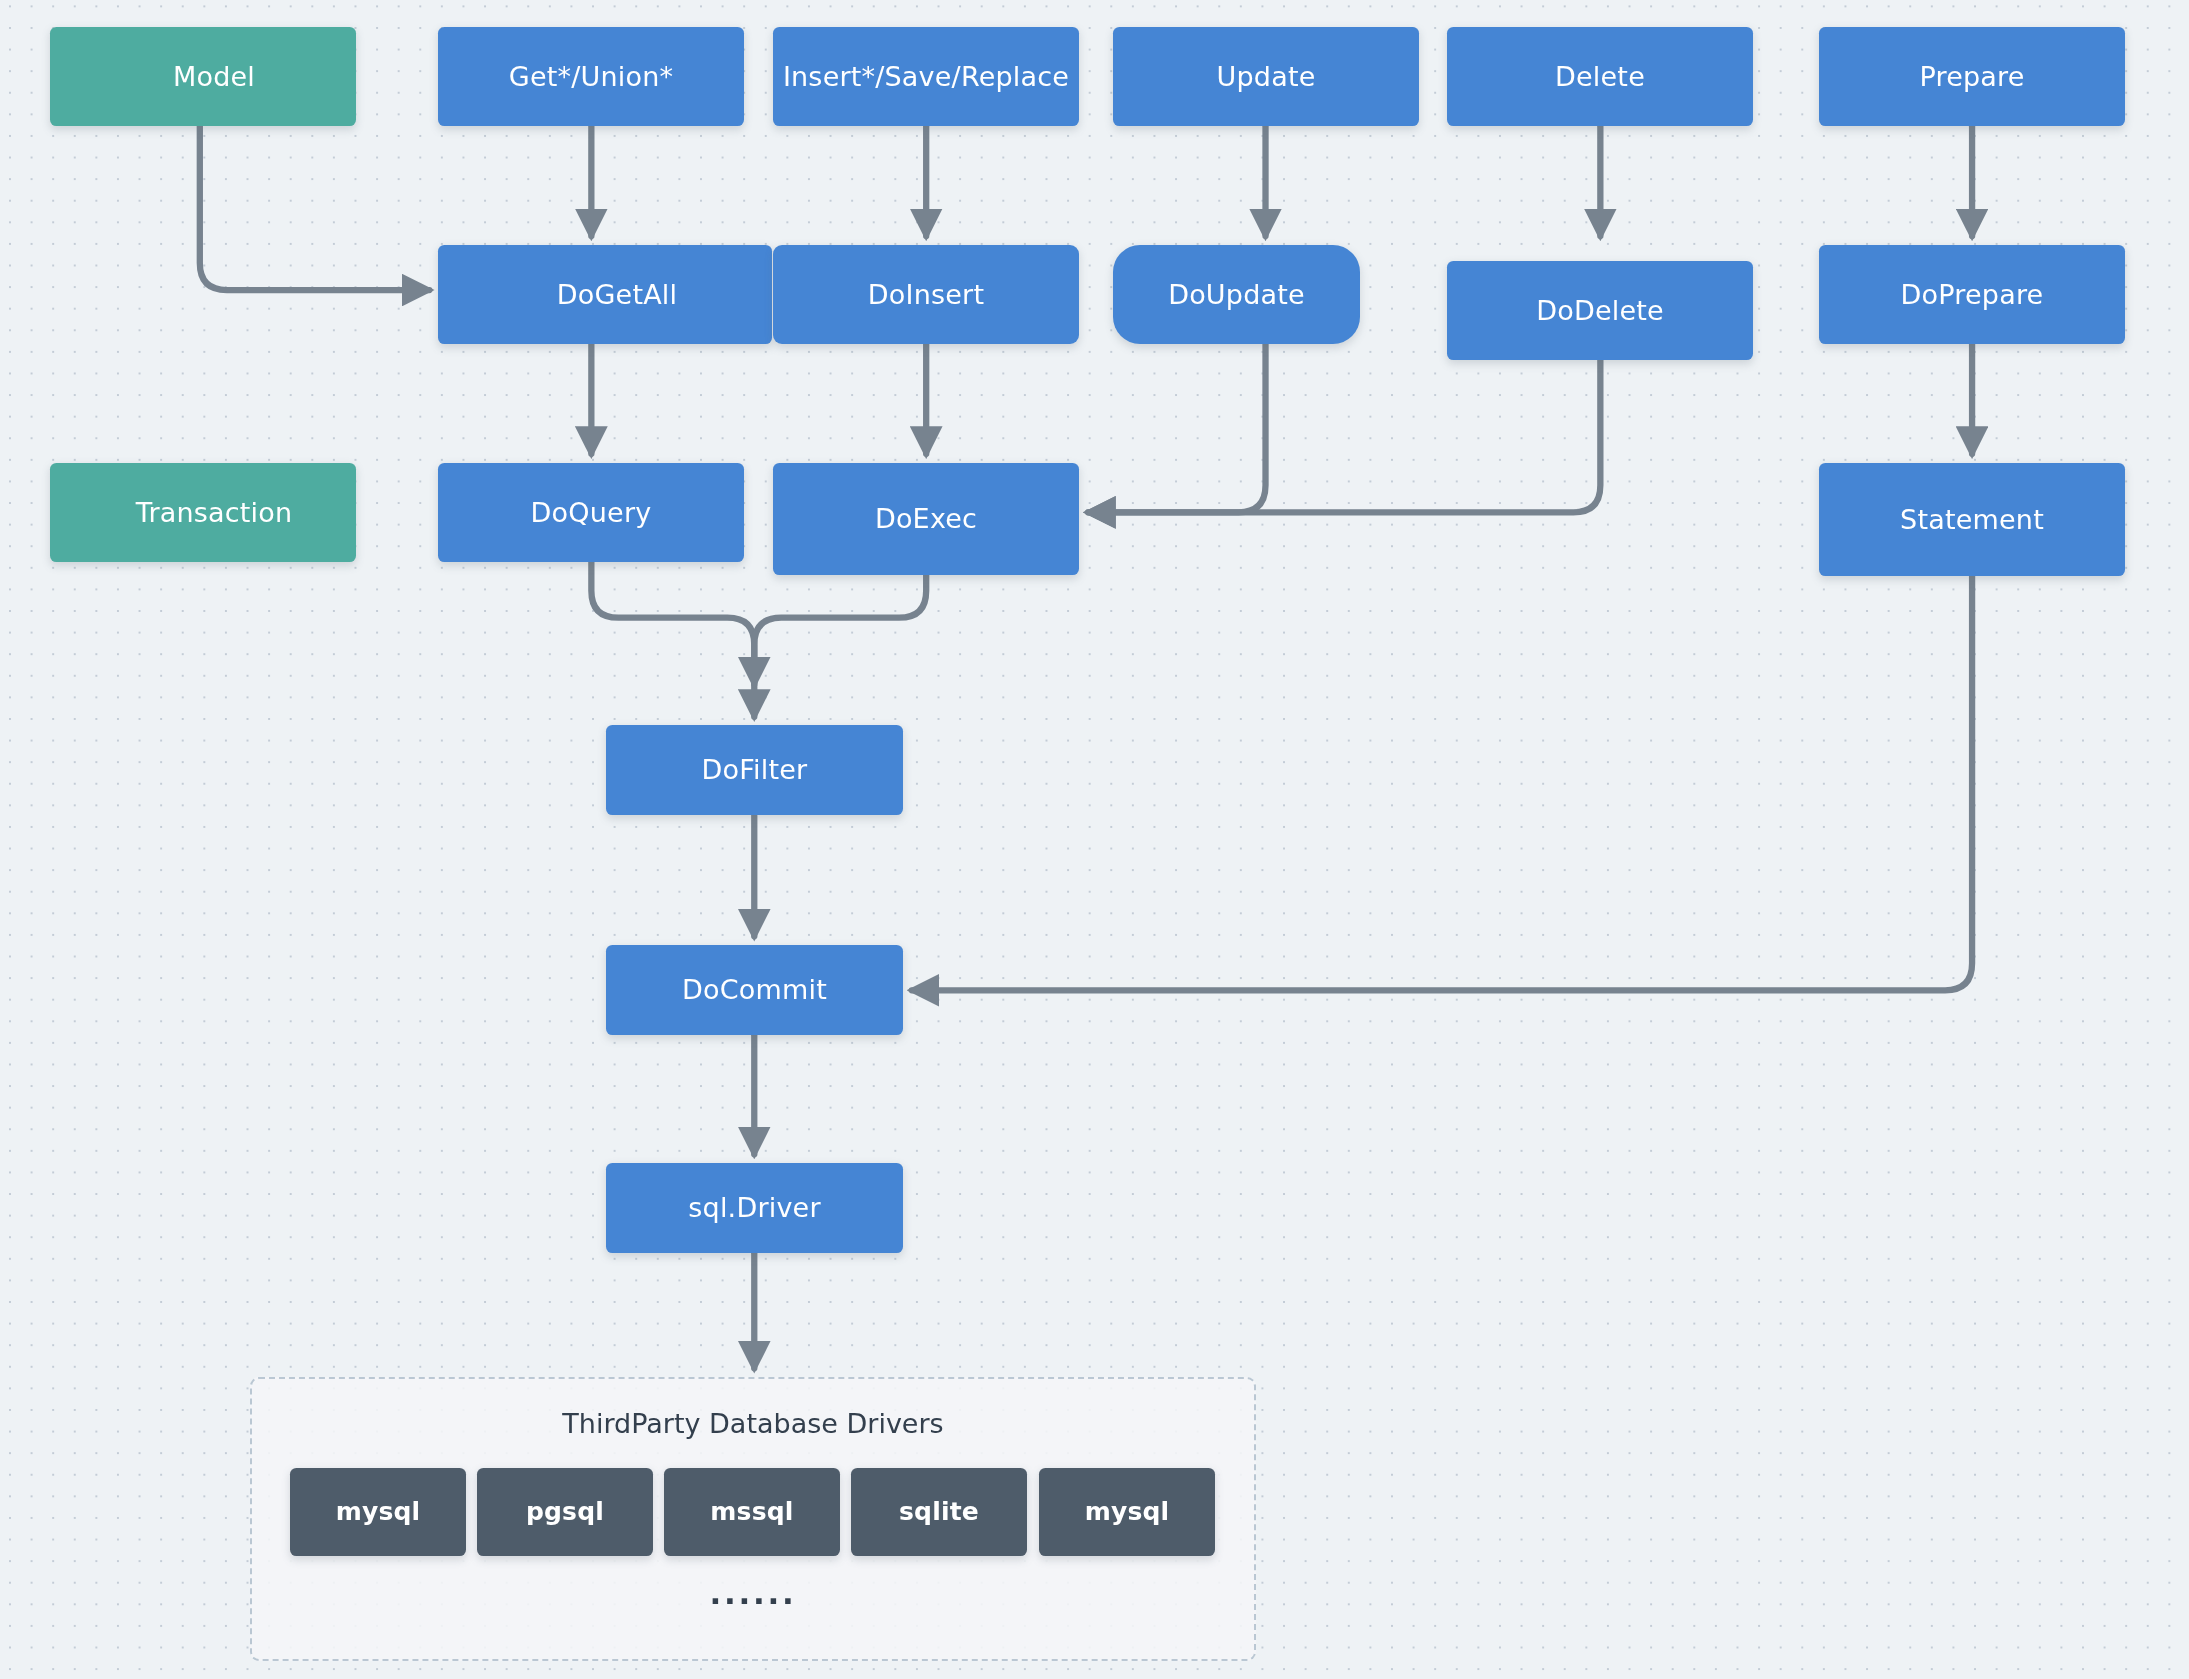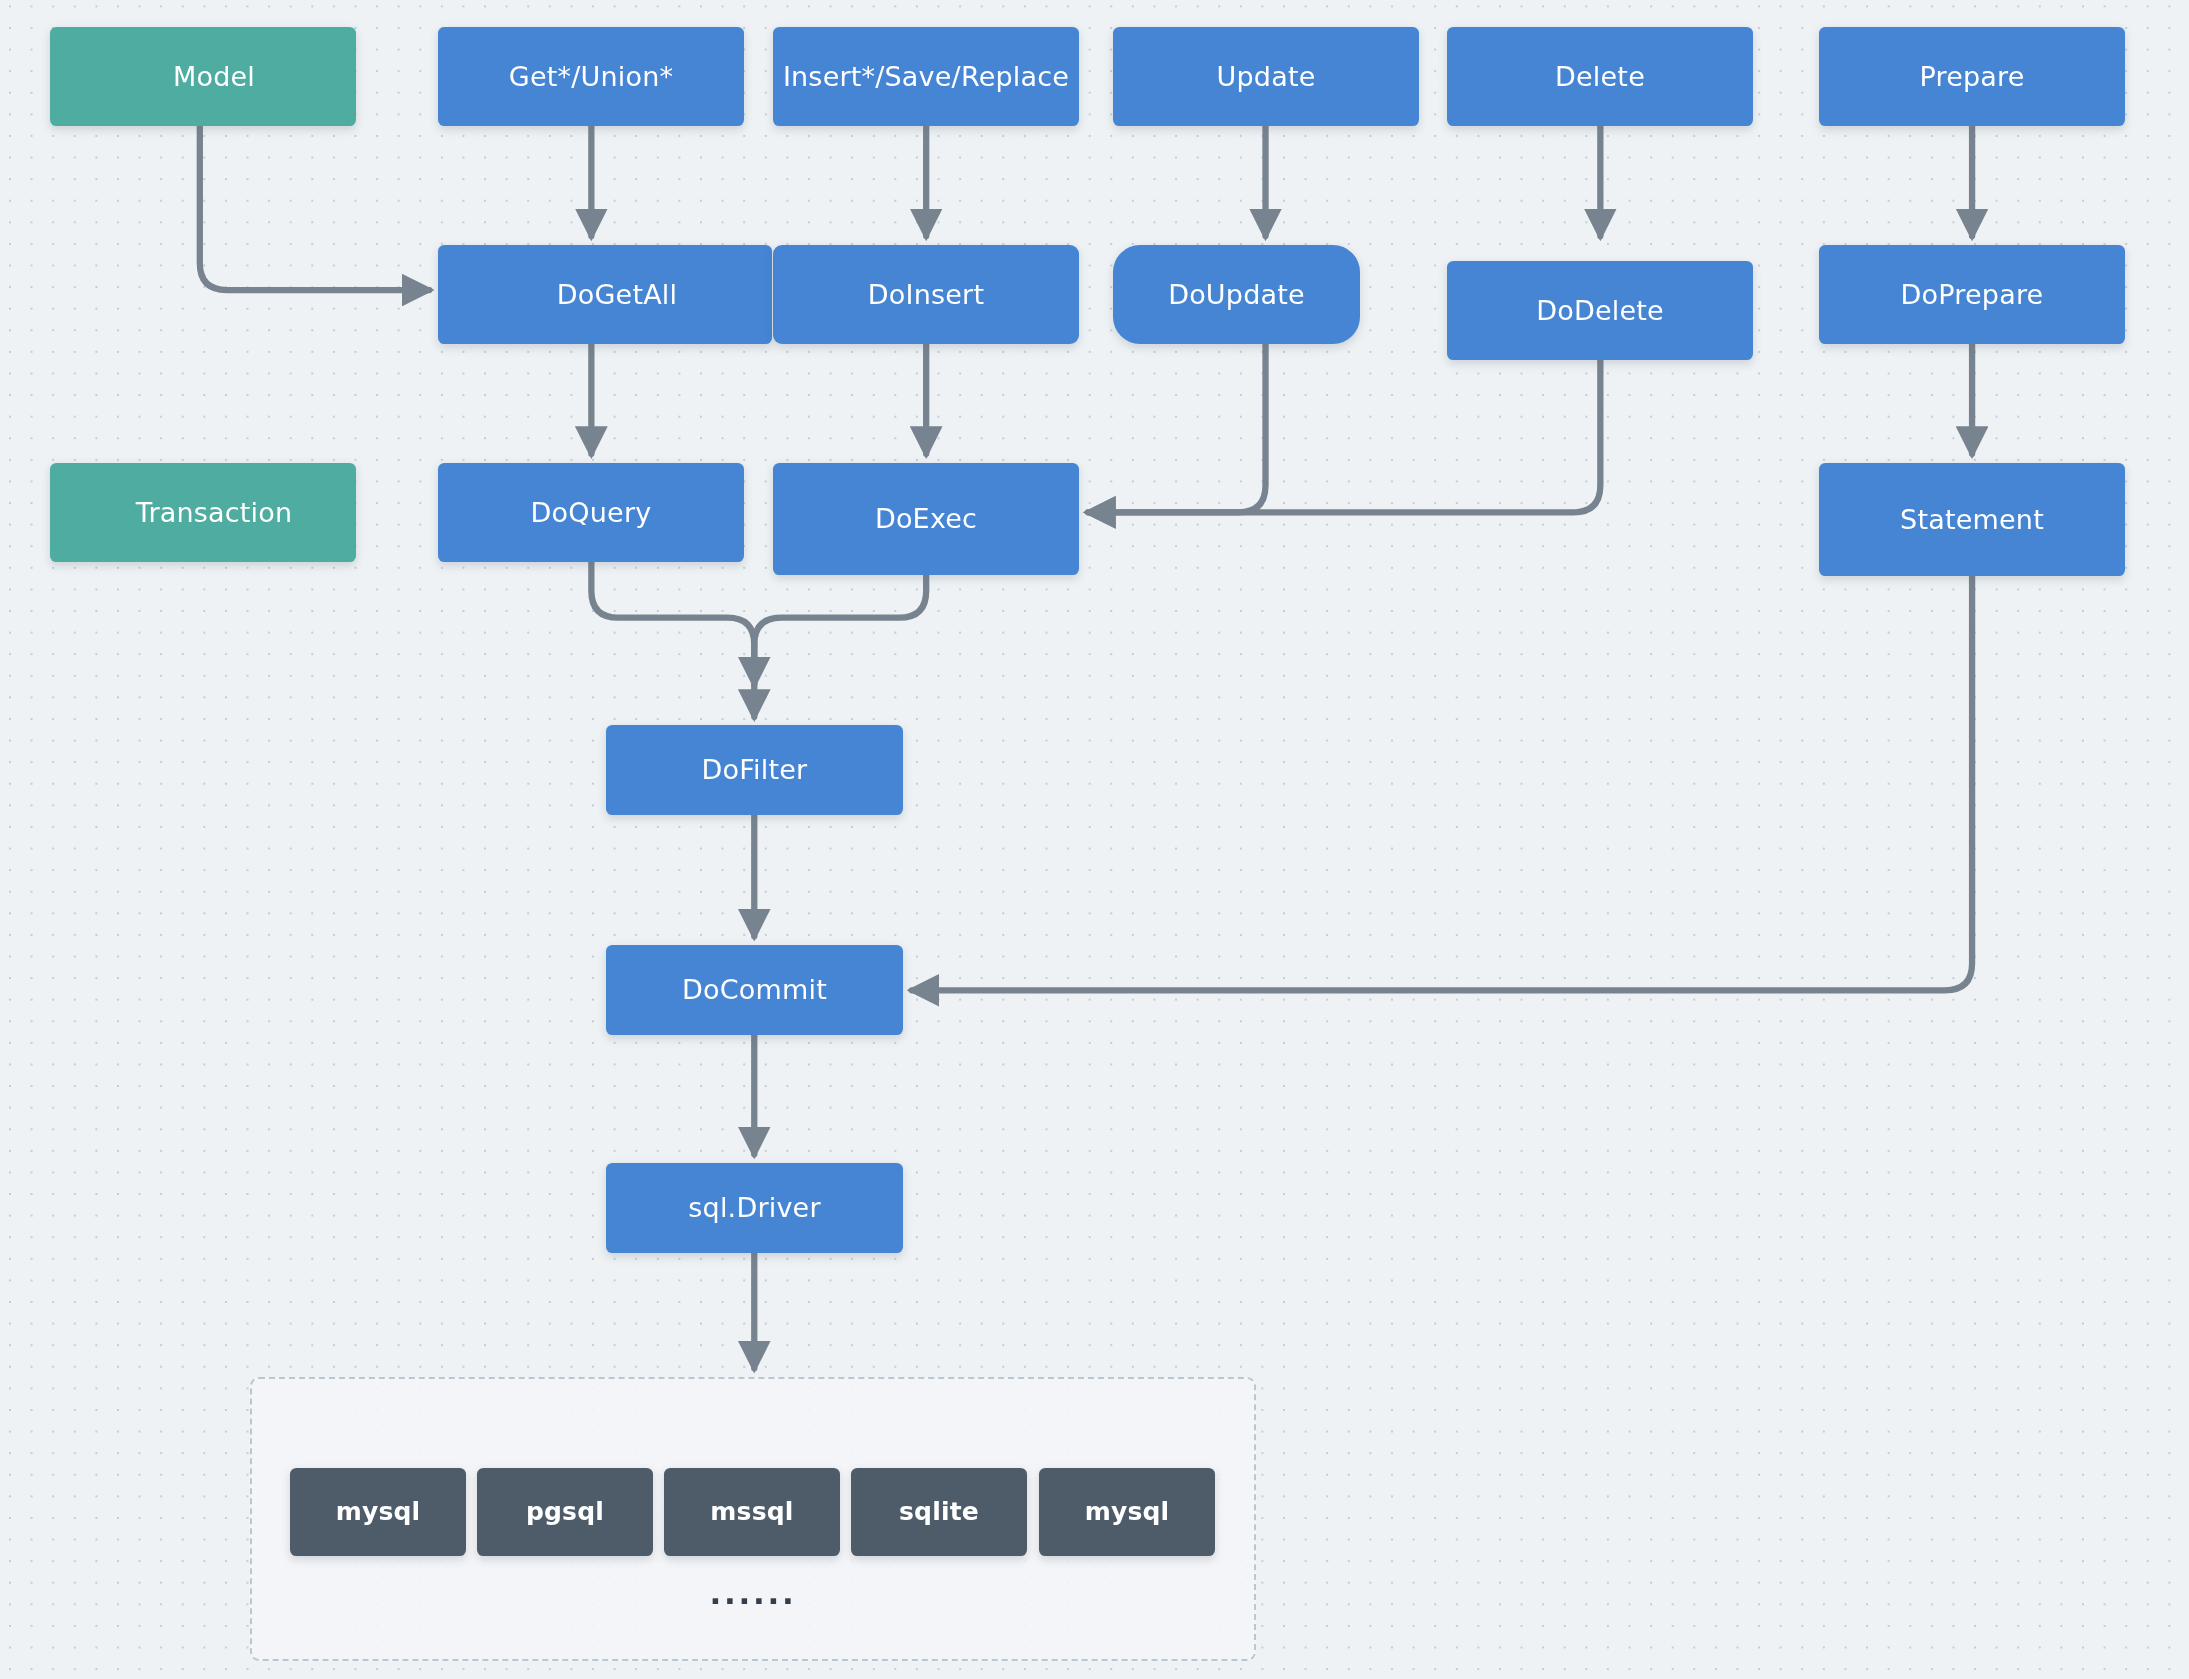--- a/index.html
+++ b/index.html
@@ -124,20 +124,21 @@
       <div class="node green" style="left: 50px; top: 463px; width: 306px; height: 99px;">Transaction</div>
       <div class="node blue" style="left: 438px; top: 463px; width: 306px; height: 99px;">DoQuery</div>
       <div class="node blue" style="left: 773px; top: 463px; width: 306px; height: 112px;">DoExec</div>
       <div class="node blue" style="left: 1819px; top: 463px; width: 306px; height: 113px;">Statement</div>
       <div class="node blue" style="left: 606px; top: 725px; width: 297px; height: 90px;">DoFilter</div>
       <div class="node blue" style="left: 606px; top: 945px; width: 297px; height: 90px;">DoCommit</div>
       <div class="node blue" style="left: 606px; top: 1163px; width: 297px; height: 90px;">sql.Driver</div>
     </div>
 
   <div id="drivers-group" style="left: 250px; top: 1377px; width: 1006px; height: 284px;">
+    <div id="drivers-title">ThirdParty Database Drivers</div>
     <div id="drivers-ellipsis" style="top: 196px;">......</div>
   </div>
   <div id="driver-items">
       <div class="node dark" style="left: 290px; top: 1468px; width: 176px; height: 88px;">mysql</div>
       <div class="node dark" style="left: 477px; top: 1468px; width: 176px; height: 88px;">pgsql</div>
       <div class="node dark" style="left: 664px; top: 1468px; width: 176px; height: 88px;">mssql</div>
       <div class="node dark" style="left: 851px; top: 1468px; width: 176px; height: 88px;">sqlite</div>
       <div class="node dark" style="left: 1039px; top: 1468px; width: 176px; height: 88px;">mysql</div>
     </div>
 

